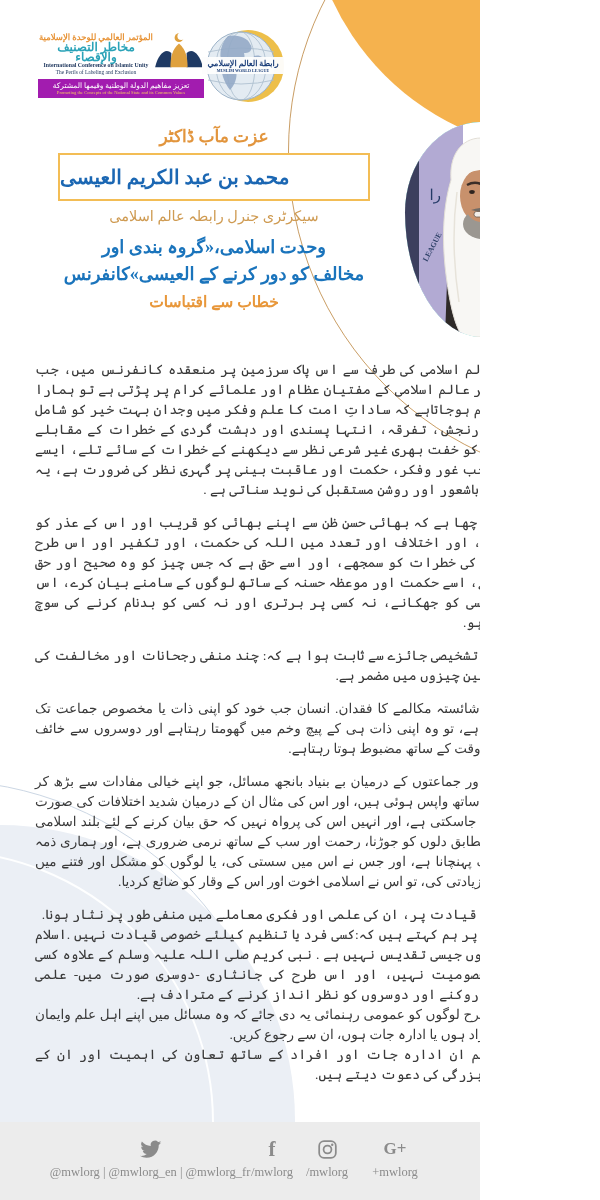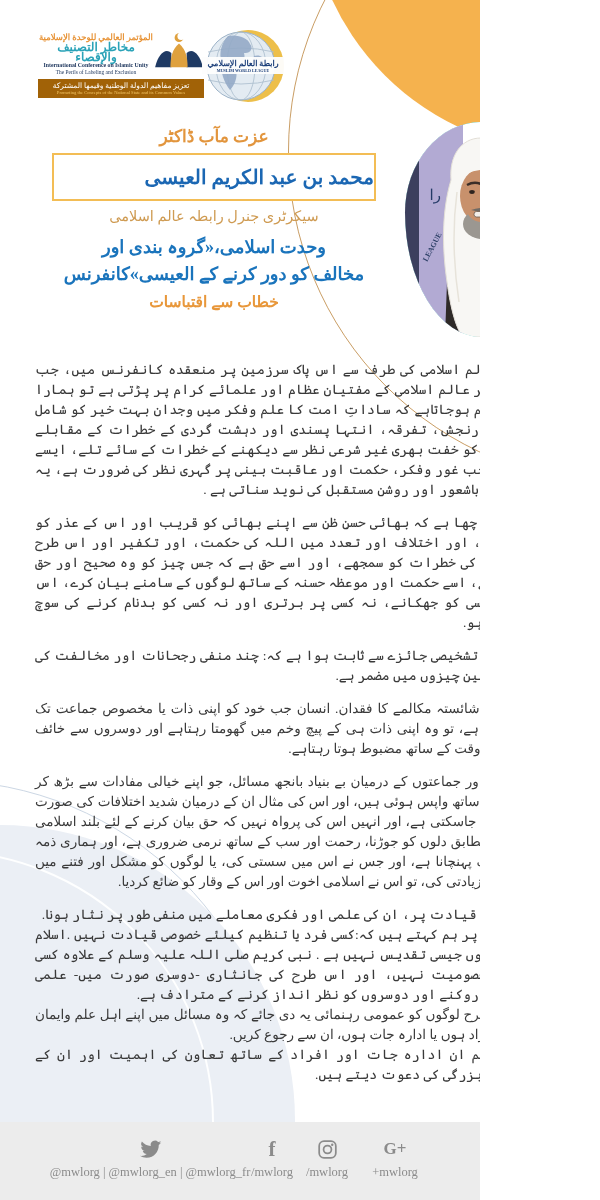--- a/index.html
+++ b/index.html
@@ -18,31 +18,31 @@
 
   
   .conf-logo{position:absolute;left:38px;top:32px;width:168px;z-index:2;}
   .conf-top{display:flex;flex-direction:row;align-items:flex-start;}
   .conf-texts{width:116px;text-align:center;direction:rtl;}
   .conf-ar1{color:#e8953a;font-size:8.5px;font-weight:bold;line-height:10px;}
   .conf-ar2{color:#2ba3b8;font-size:12px;font-weight:bold;line-height:10px;}
   .conf-en1{color:#21395f;font-size:5.8px;font-weight:bold;line-height:7px;direction:ltr;}
   .conf-en2{color:#21395f;font-size:5.4px;line-height:7px;direction:ltr;}
   .conf-graphic{width:50px;height:42px;}
-  .conf-banner{margin-top:3px;width:166px;background:#a16207;text-align:center;padding:2px 0 2px 0;}
+  .conf-banner{margin-top:3px;width:166px;background:#a21caf;text-align:center;padding:2px 0 2px 0;}
   .conf-banner-ar{color:#ffffff;font-size:7.5px;line-height:9px;direction:rtl;}
   .conf-banner-en{color:#f4c563;font-size:4.6px;line-height:6px;}
 
   .mwl-logo{position:absolute;left:198px;top:26px;width:90px;height:82px;z-index:2;}
 
   
   .title-block{position:absolute;left:40px;top:126px;width:348px;text-align:center;z-index:3;}
   .honorific{color:#e2953d;font-weight:bold;font-size:17px;direction:rtl;}
   .name-box{margin:6px auto 0 auto;width:308px;height:44px;border:2px solid #f3bd55;background:#ffffff;
-            display:flex;align-items:center;justify-content:flex-end;padding-left:12px;}
+            display:flex;align-items:center;justify-content:flex-start;}
   .name-text{color:#1b67b3;font-weight:bold;font-size:20px;direction:rtl;}
   .role-line{margin-top:7px;color:#cf9b52;font-size:14.5px;direction:rtl;}
   .conf-title{margin-top:9px;color:#1a74bc;font-weight:bold;font-size:18px;line-height:27px;direction:rtl;}
   .quote-label{margin-top:5px;color:#e8973a;font-weight:bold;font-size:15.5px;direction:rtl;}
 
   
   .portrait{position:absolute;left:405px;top:122px;width:153px;height:215px;overflow:hidden;
             border-radius:50% 50% 50% 50% / 42% 42% 58% 58%;z-index:2;background:#14b8a6;}
 
   

